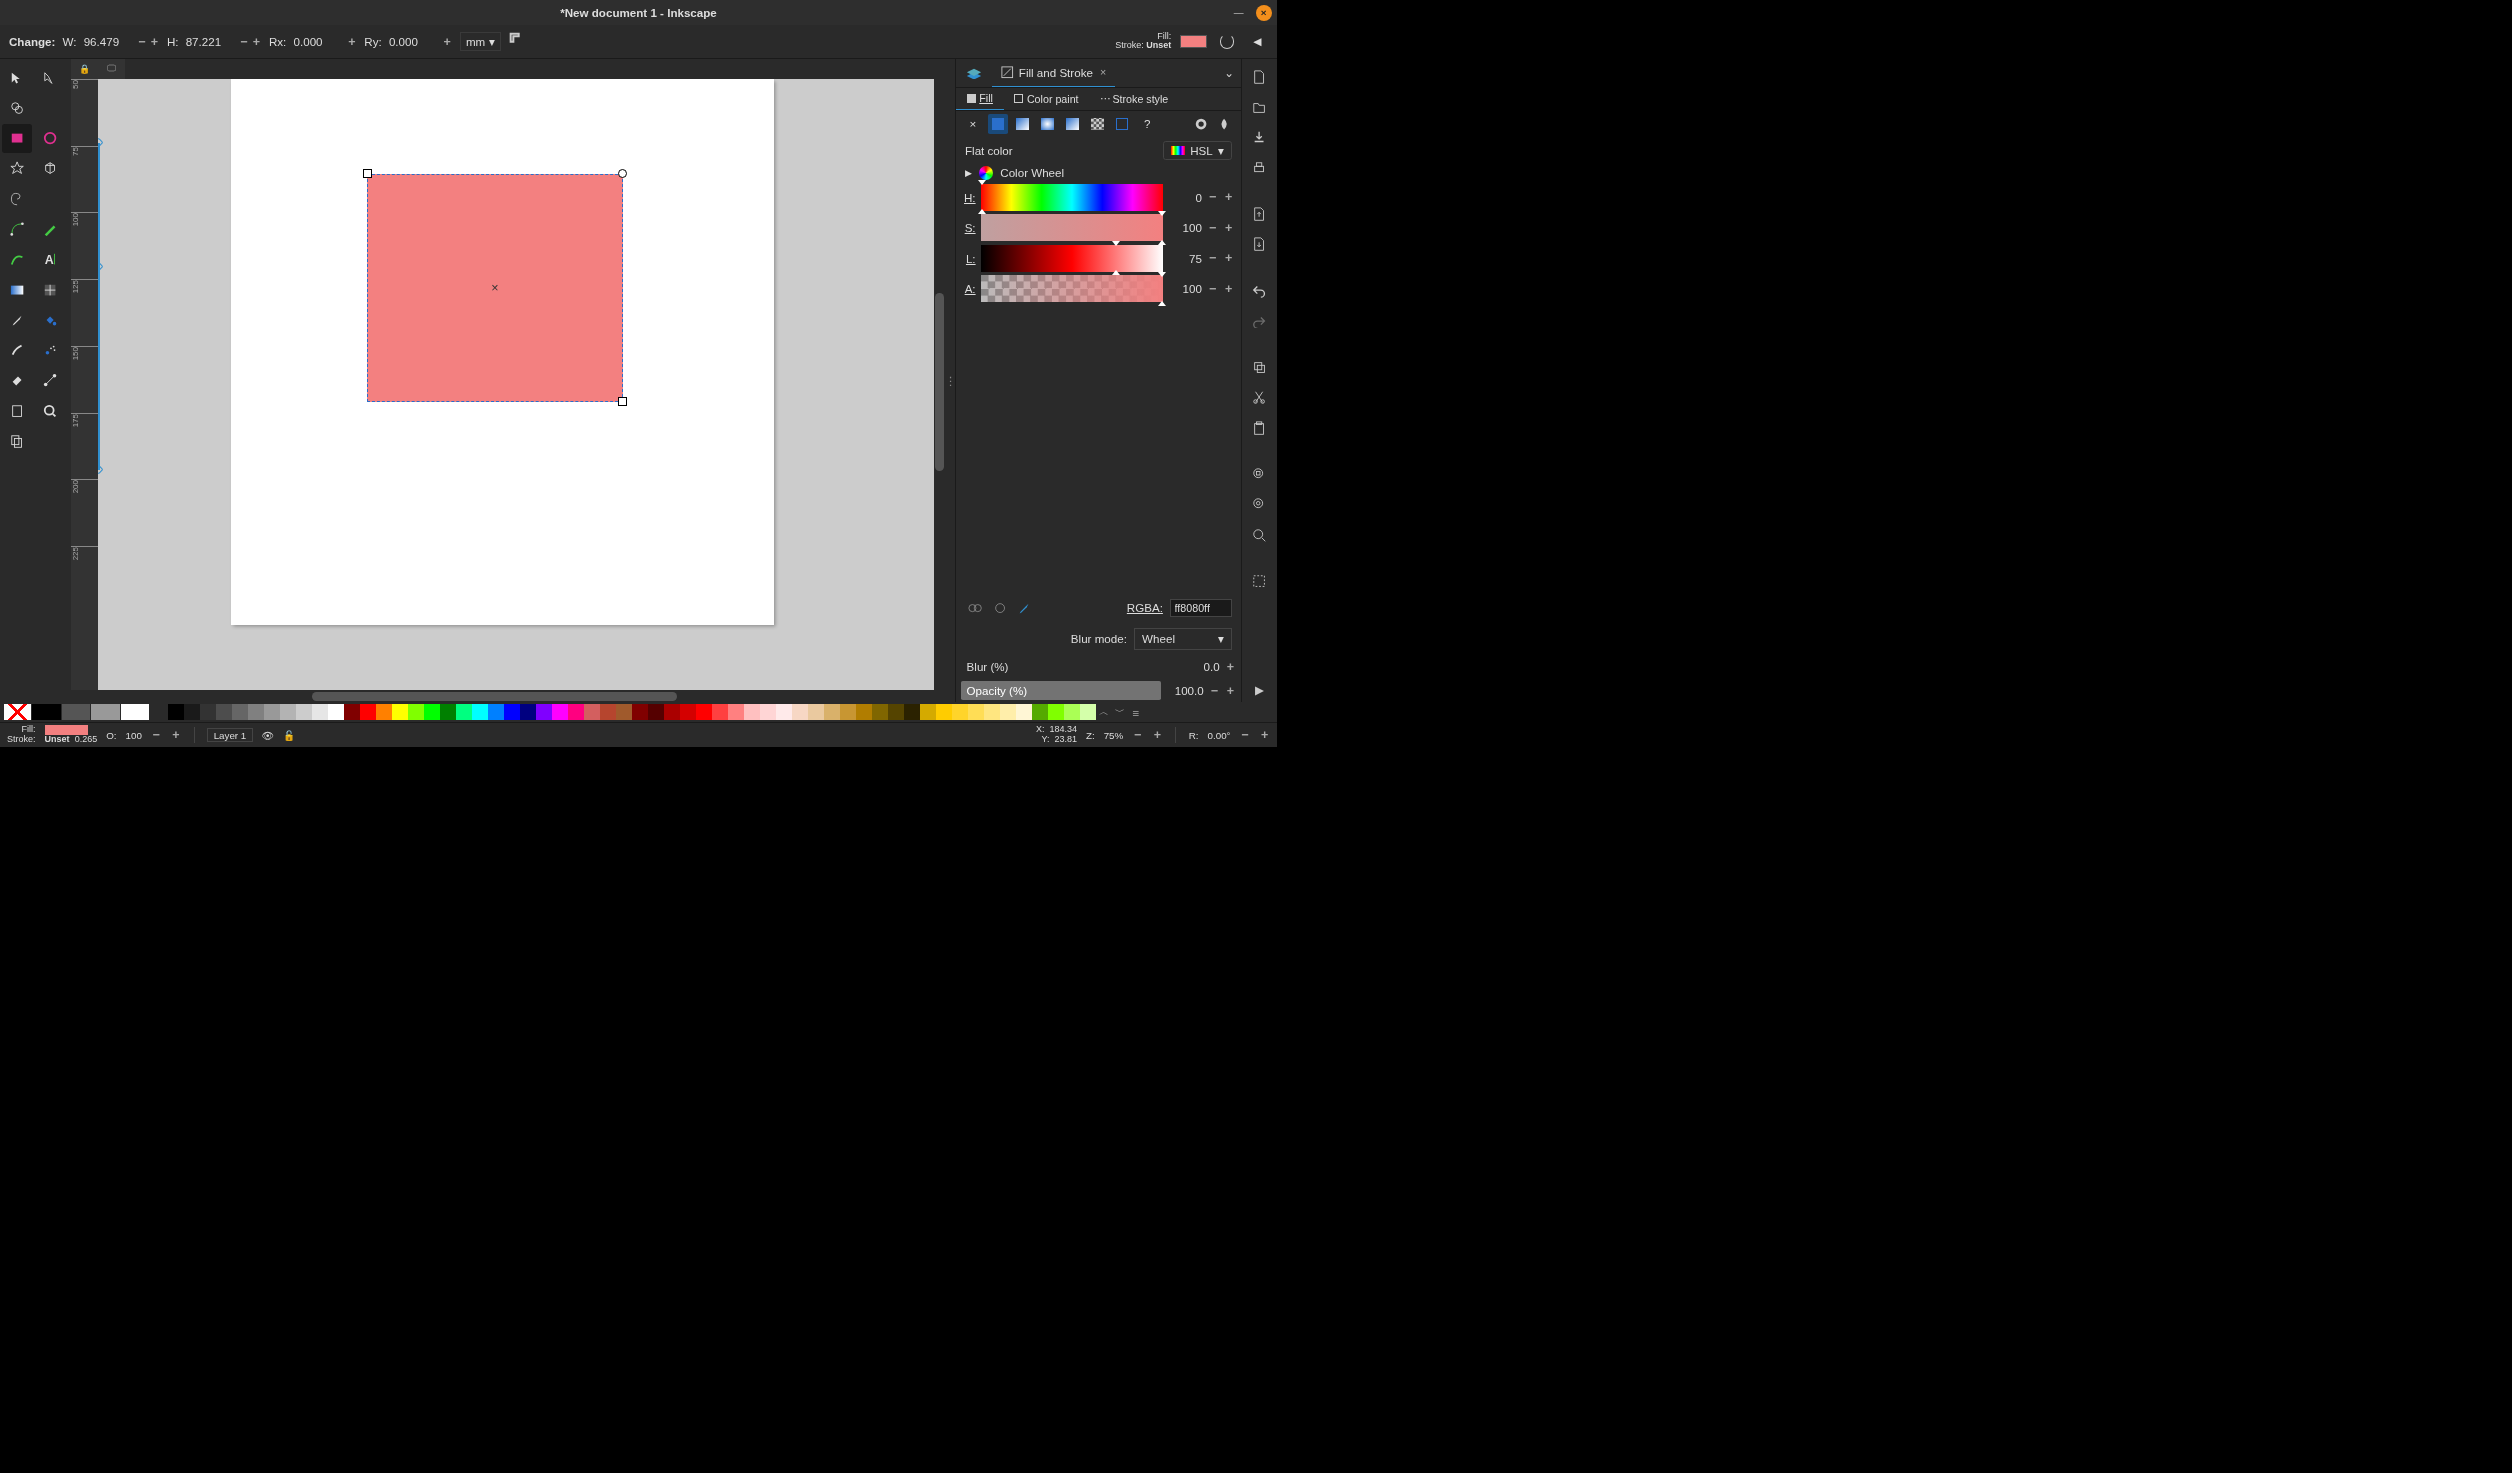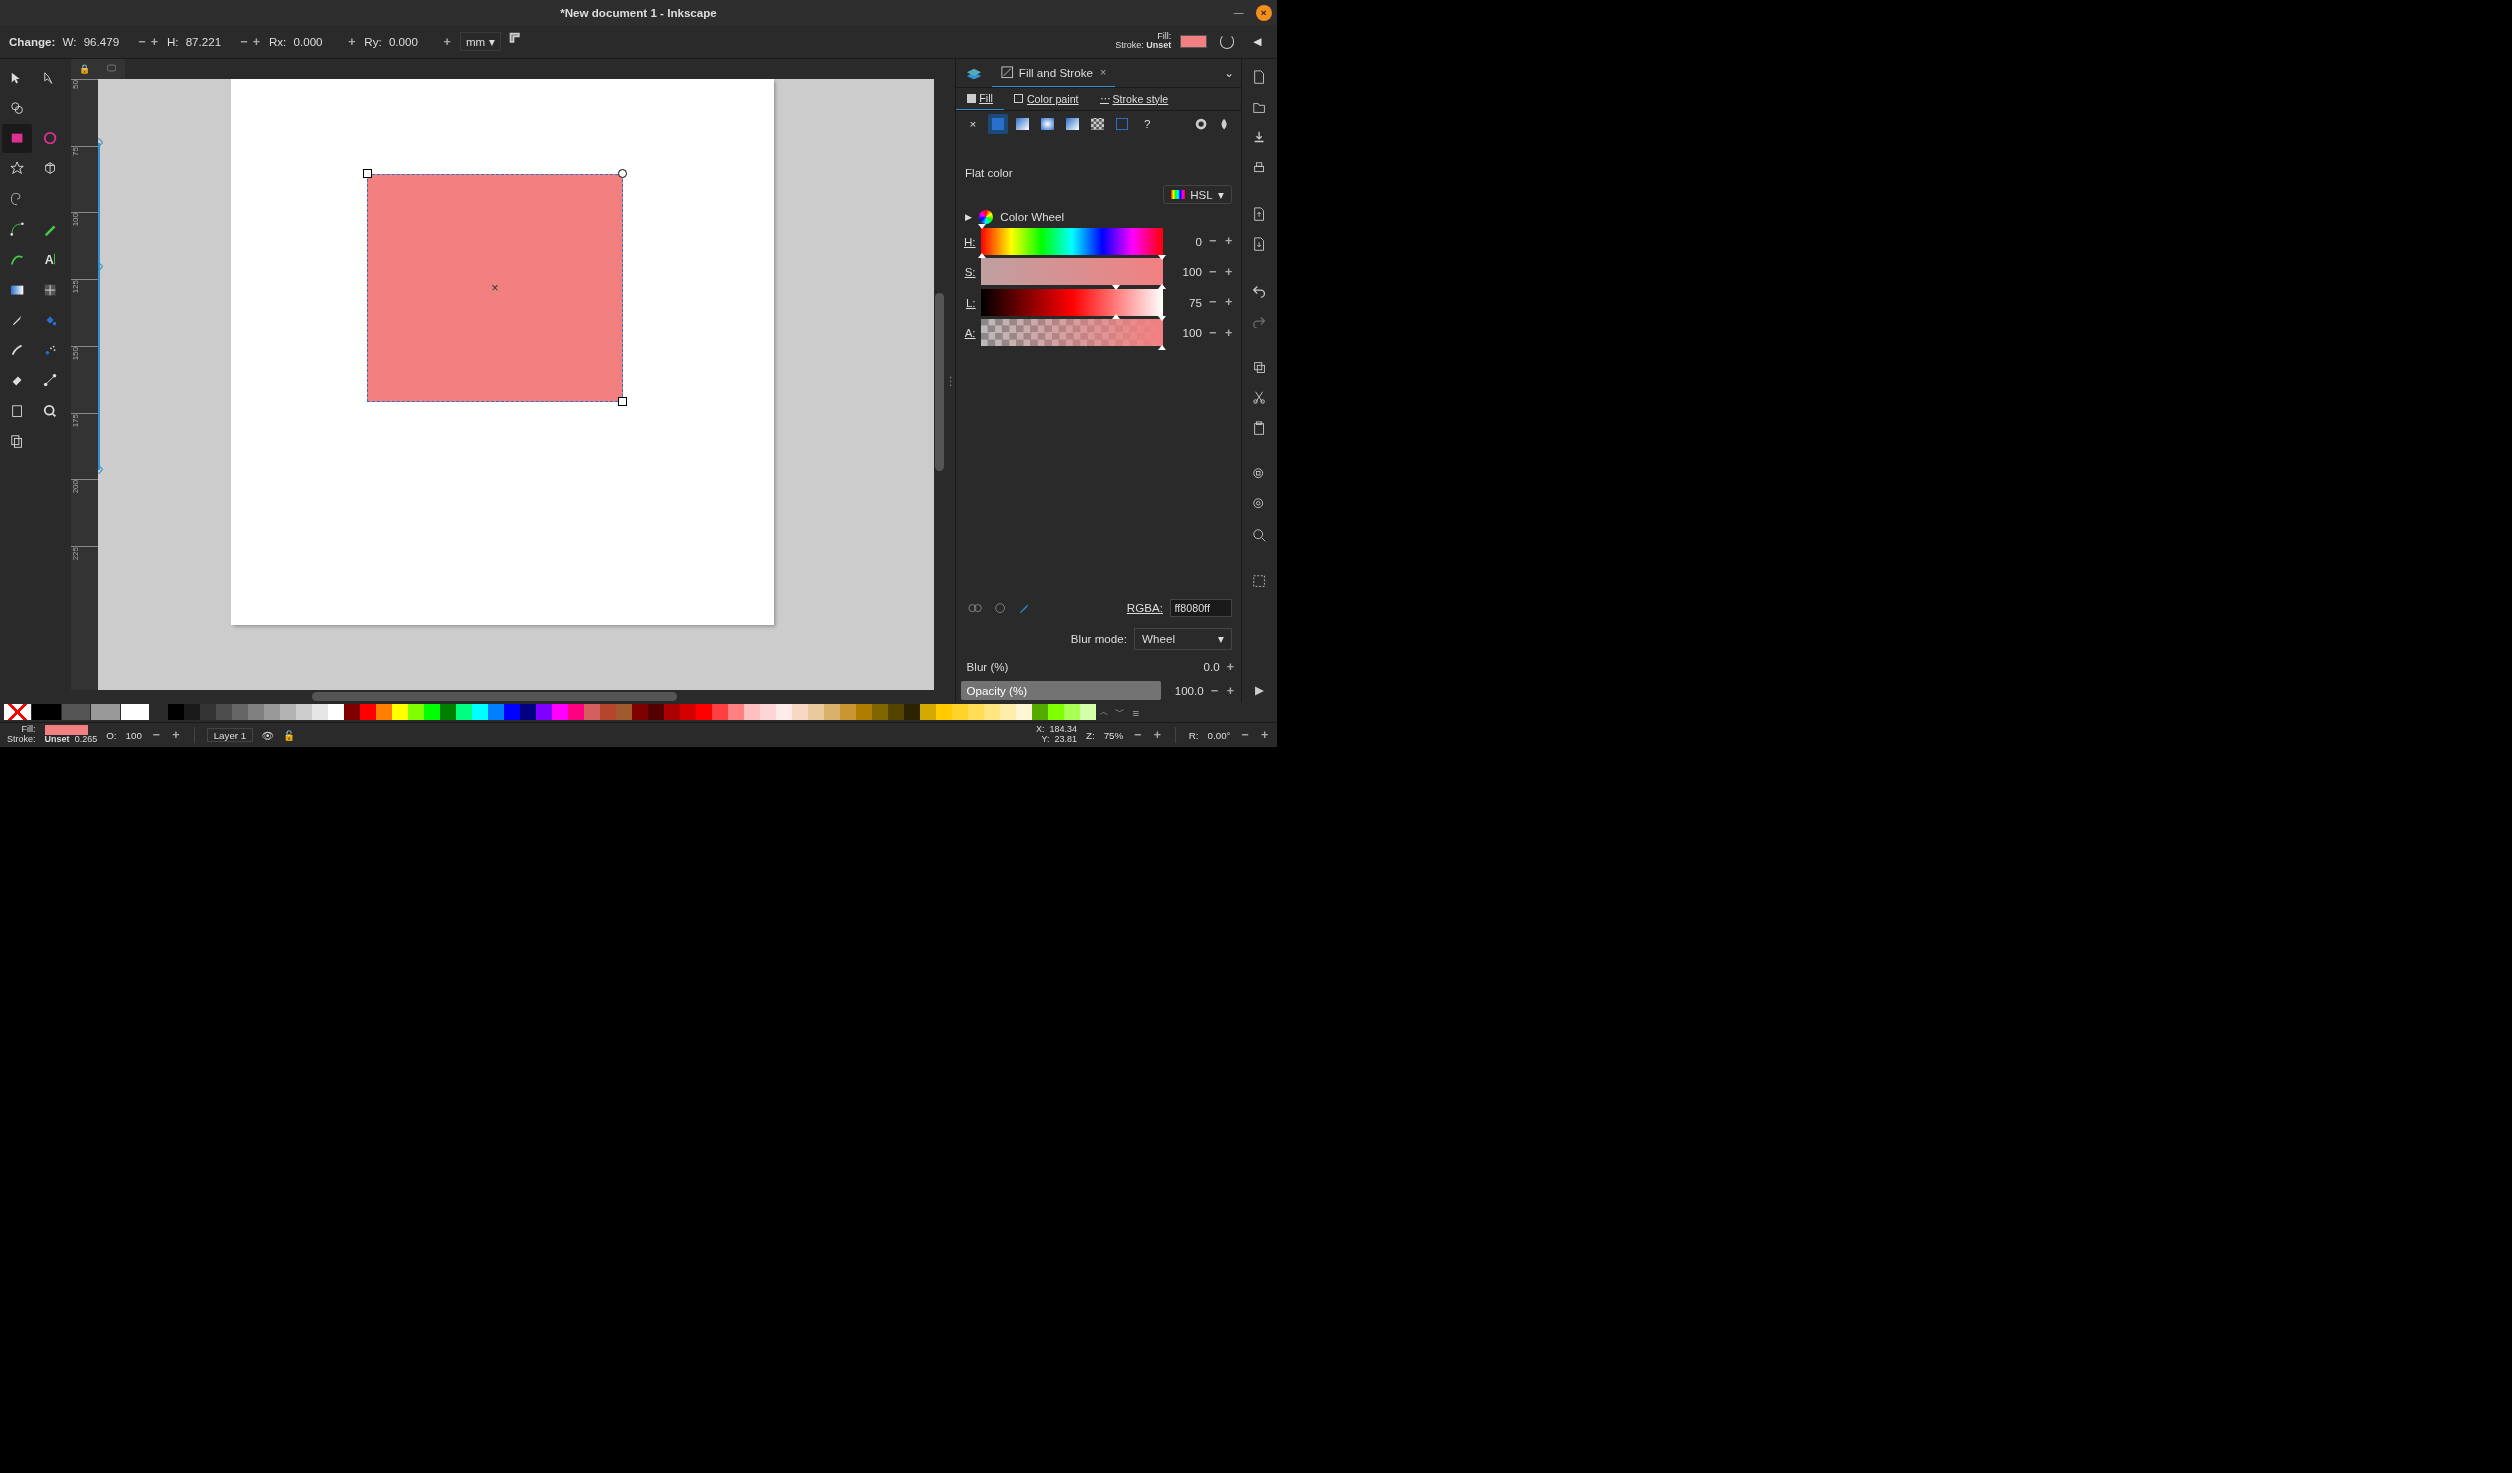--- a/index.html
+++ b/index.html
@@ -51,29 +51,29 @@
 .scroll-v .thumb { position: absolute; left: 1.8px; right: 1.8px; top: 214px; height: 178px; background: #555; border-radius: 4.4px; }
 .scroll-h-row { height: 12.5px; display: flex; }
 .scroll-h { flex: 1; background: #2a2a2a; position: relative; margin-left: 27px; }
 .scroll-h .thumb { position: absolute; top: 1.8px; bottom: 1.8px; left: 214px; width: 365px; background: #555; border-radius: 4.4px; }
 .docker-separator { width: 9px; background: #2a2a2a; display:flex; align-items:center; justify-content:center; color:#888; }
 .panel { width: 286px; background: #2a2a2a; display: flex; flex-direction: column; border-left: 0.9px solid #1a1a1a; }
 .panel-tabs { display: flex; align-items: center; height: 28.5px; border-bottom: 0.9px solid #1a1a1a; }
 .ptab { display: flex; align-items: center; gap: 5.3px; padding: 0 9px; height: 100%; cursor: pointer; }
 .ptab.active { border-bottom: 1.8px solid #3090d0; }
 .ptab .x { font-size: 10.7px; color: #aaa; margin-left: 1.8px; }
-.sub-tabs { display: flex; height: 23px; border-bottom: 0.9px solid #1a1a1a; text-decoration: underline; }
+.sub-tabs { display: flex; height: 23px; border-bottom: 0.9px solid #1a1a1a; }
 .stab { display: flex; align-items: center; gap: 3.6px; padding: 0 10.7px; cursor: pointer; font-size: 10.7px; }
 .stab.active { border-bottom: 1.8px solid #3090d0; }
 .paint-row { display: flex; align-items: center; padding: 3.6px 7.1px; gap: 5.3px; }
 .pbtn { width: 19.6px; height: 19.6px; display: flex; align-items: center; justify-content: center; cursor: pointer; border-radius: 1.8px; }
 .pbtn.active { background: #1a4a7a; }
 .pbtn svg { width: 14.2px; height: 14.2px; }
 .mode-row { display: flex; align-items: center; justify-content: space-between; padding: 3.6px 9px; }
-.hsl-sel { display: flex; align-items: center; gap: 5.3px; padding: 1.8px 7.1px; border: 0.9px solid #444; border-radius: 2.7px; cursor: pointer; margin-top: 44px; }
+.hsl-sel { display: flex; align-items: center; gap: 5.3px; padding: 1.8px 7.1px; border: 0.9px solid #444; border-radius: 2.7px; cursor: pointer; }
 .hsl-grad { width: 14.2px; height: 9px; background: linear-gradient(90deg, red, yellow, lime, cyan, blue, magenta, red); }
 .cw-row { display: flex; align-items: center; gap: 7.1px; padding: 1.8px 9px; }
 .cw-arrow { font-size: 9px; }
 .cw-icon { width: 14.2px; height: 14.2px; border-radius: 50%; background: conic-gradient(red, yellow, lime, cyan, blue, magenta, red); }
 .slider-row { display: flex; align-items: center; gap: 5.3px; padding: 1.8px 7.1px; }
 .slider-row .lbl { width: 12.5px; text-align: right; text-decoration: underline; }
 .slider-track { flex: 1; height: 27px; position: relative; cursor: pointer; }
 .slider-val { width: 30px; text-align: right; margin-left: 3.6px; }
 .h-grad { background: linear-gradient(90deg, red, yellow, lime, cyan, blue, magenta, red); }
 .s-grad { background: linear-gradient(90deg, #bfa0a0, #f38080); }

